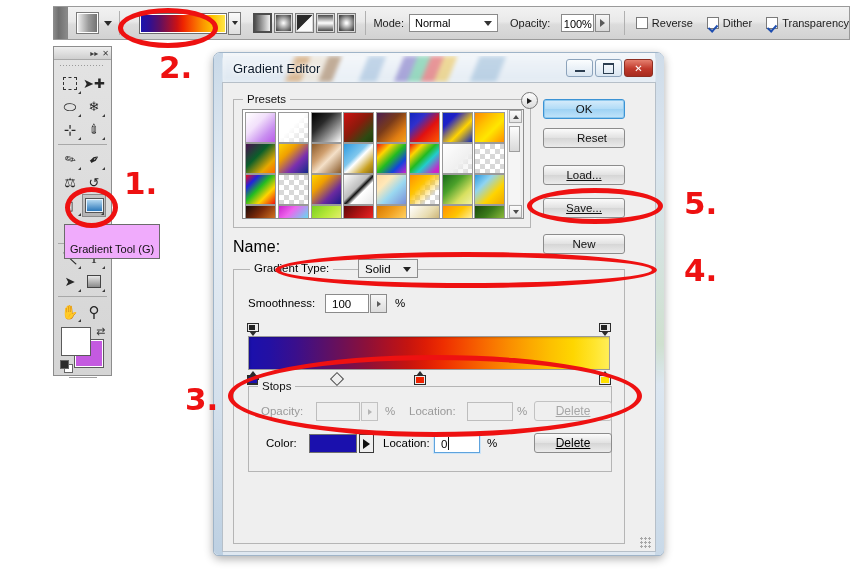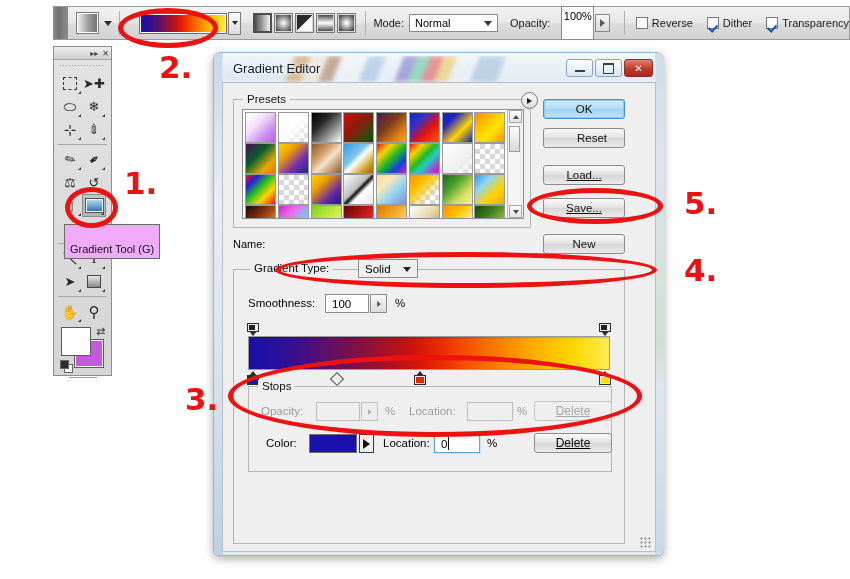--- a/index.html
+++ b/index.html
@@ -96,21 +96,21 @@
     position:relative;
   }
   #mode-select span{padding-left:5px;font-size:11px;}
   #mode-caret{
     position:absolute;right:5px;top:6px;
     width:0;height:0;
     border-left:4px solid transparent;border-right:4px solid transparent;
     border-top:5px solid #333;
   }
   #opacity-input{
-    width:34px;height:34px;margin-left:11px;
+    width:34px;height:18px;margin-left:11px;
     border:1px solid #8a8a8a;background:#fff;
     text-align:center;line-height:18px;font-size:11px;
     box-sizing:border-box;
   }
   #opacity-stepper{
     width:15px;height:18px;margin-left:1px;
     border:1px solid #8a8a8a;
     background:linear-gradient(180deg,#f6f6f6,#d9d9d9);
     box-sizing:border-box;
     display:flex;align-items:center;justify-content:center;
@@ -370,21 +370,21 @@
     top:16px;
     background:linear-gradient(180deg,#d7ecfb,#b2dcf7 48%,#9ed2f4 52%,#c2e4fa);
     border:1px solid #3c93d4;
     box-shadow:0 0 0 1px #8fc9ee inset;
   }
   #btn-reset{top:45px;padding-left:16px;}
   #btn-load{top:82px;}
   #btn-save{top:115px;}
 
   
-  #name-label{position:absolute;left:10px;top:155px;font-size:11px;}
+  #name-label{position:absolute;left:10px;top:155px;font-size:16px;}
   #name-input{
     position:absolute;left:53px;top:151px;width:253px;height:20px;
     background:#fff;border:1px solid #8b8b8b;
     box-sizing:border-box;
     font-size:11.5px;
     padding:3px 0 0 6px;
     box-shadow:inset 1px 1px 1px rgba(0,0,0,.12);
   }
   #btn-new{position:absolute;left:320px;top:151px;width:82px;height:20px;}
 

